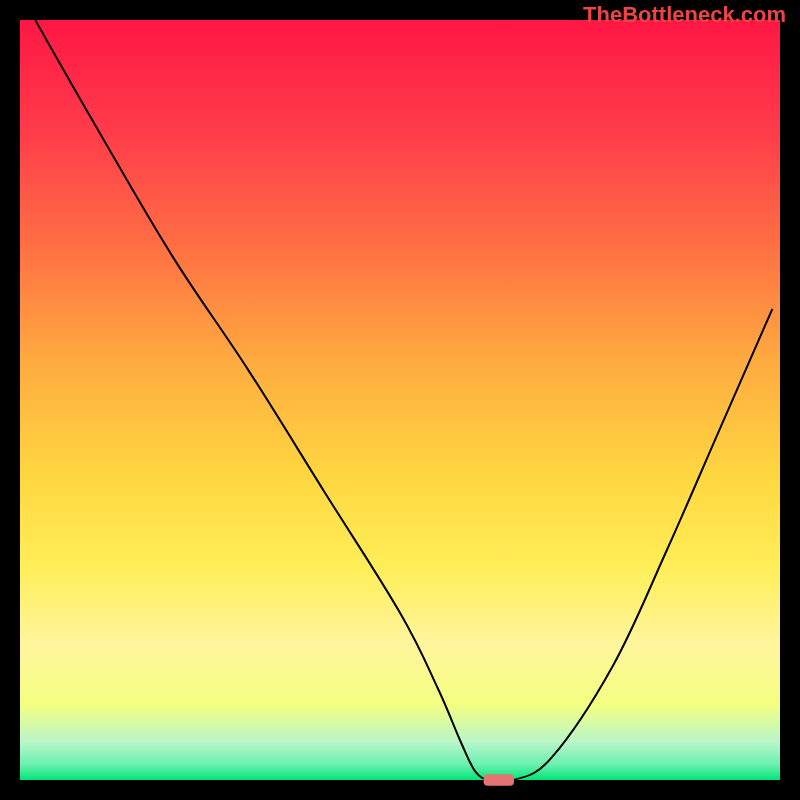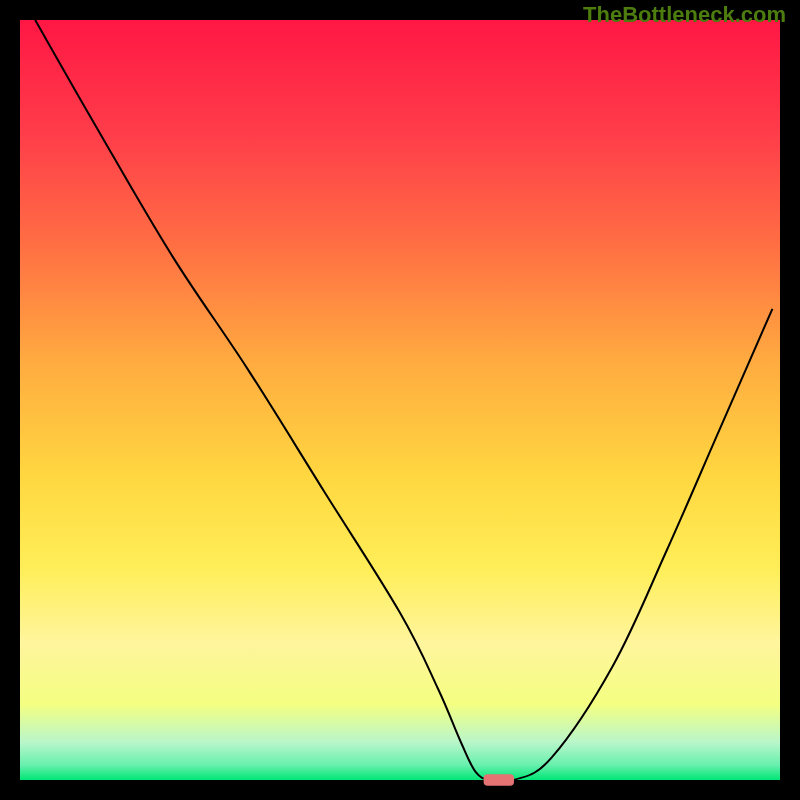--- a/index.html
+++ b/index.html
@@ -15,21 +15,21 @@
     position: absolute;
     top: 0;
     left: 0;
     width: 800px;
     height: 800px;
   }
   .watermark {
     position: absolute;
     top: 2px;
     right: 14px;
-    color: #4d7c0f;
+    color: #ef4444;
     font-size: 22px;
     font-weight: bold;
     z-index: 10;
   }
   svg {
     display: block;
   }
 </style>
 </head>
 <body>

